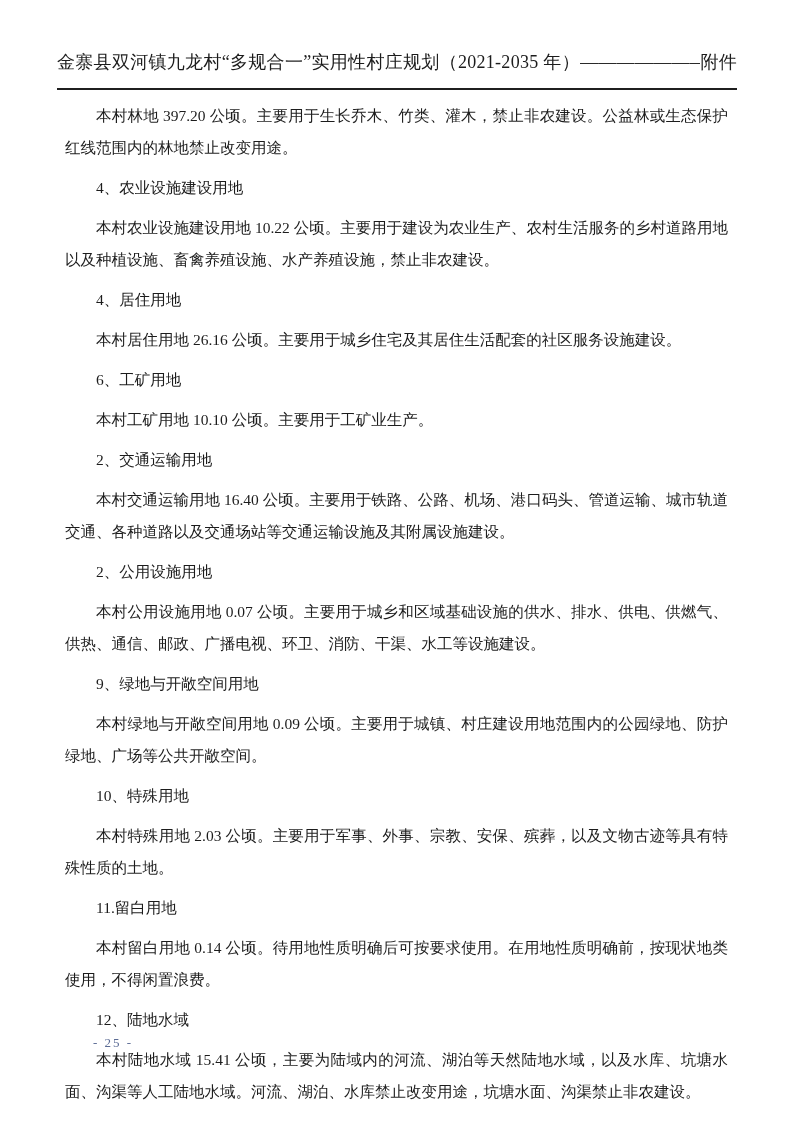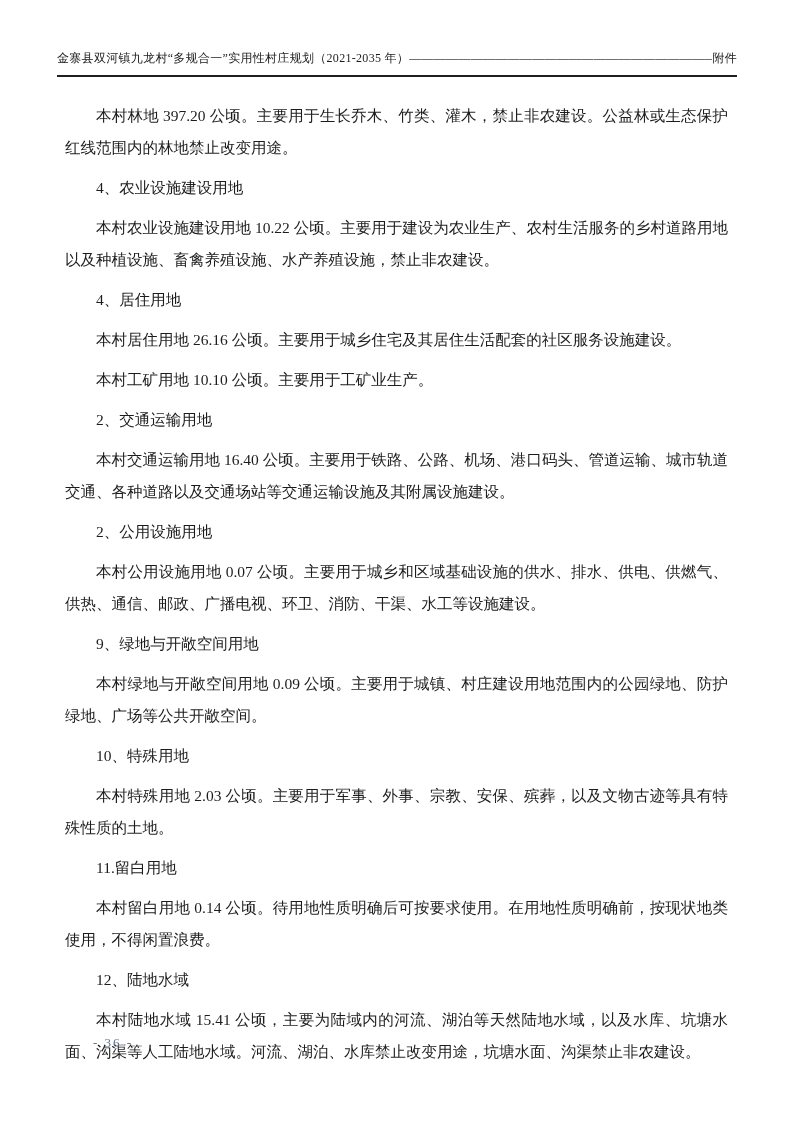--- a/index.html
+++ b/index.html
@@ -17,24 +17,24 @@
     color: #1c1c1c;
   }
   
   .header {
     position: absolute;
     left: 57px;
     right: 56px;
     top: 50px;
     display: flex;
     align-items: baseline;
-    font-size: 12px;
+    font-size: 18px;
     letter-spacing: 0.3px;
     border-bottom: 2px solid #1f1f1f;
-    padding-bottom: 8px;
+    padding-bottom: 14px;
     white-space: nowrap;
   }
   .header .title { flex: 0 0 auto; }
   .header .dash-fill {
     flex: 1 1 auto;
     overflow: hidden;
     white-space: nowrap;
   }
   .header .suffix { flex: 0 0 auto; }
   
@@ -72,30 +72,31 @@
     <span class="dash-fill">————————————————————————————————</span>
     <span class="suffix">附件</span>
   </div>
 
   <div class="doc-body">
       <p class="paragraph">本村林地 397.20 公顷。主要用于生长乔木、竹类、灌木，禁止非农建设。公益林或生态保护红线范围内的林地禁止改变用途。</p>
       <p class="heading">4、农业设施建设用地</p>
       <p class="paragraph">本村农业设施建设用地 10.22 公顷。主要用于建设为农业生产、农村生活服务的乡村道路用地以及种植设施、畜禽养殖设施、水产养殖设施，禁止非农建设。</p>
       <p class="heading">4、居住用地</p>
       <p class="paragraph">本村居住用地 26.16 公顷。主要用于城乡住宅及其居住生活配套的社区服务设施建设。</p>
+      <p class="heading">6、工矿用地</p>
       <p class="paragraph">本村工矿用地 10.10 公顷。主要用于工矿业生产。</p>
       <p class="heading">2、交通运输用地</p>
       <p class="paragraph">本村交通运输用地 16.40 公顷。主要用于铁路、公路、机场、港口码头、管道运输、城市轨道交通、各种道路以及交通场站等交通运输设施及其附属设施建设。</p>
       <p class="heading">2、公用设施用地</p>
       <p class="paragraph">本村公用设施用地 0.07 公顷。主要用于城乡和区域基础设施的供水、排水、供电、供燃气、供热、通信、邮政、广播电视、环卫、消防、干渠、水工等设施建设。</p>
       <p class="heading">9、绿地与开敞空间用地</p>
       <p class="paragraph">本村绿地与开敞空间用地 0.09 公顷。主要用于城镇、村庄建设用地范围内的公园绿地、防护绿地、广场等公共开敞空间。</p>
       <p class="heading">10、特殊用地</p>
       <p class="paragraph">本村特殊用地 2.03 公顷。主要用于军事、外事、宗教、安保、殡葬，以及文物古迹等具有特殊性质的土地。</p>
       <p class="heading">11.留白用地</p>
       <p class="paragraph">本村留白用地 0.14 公顷。待用地性质明确后可按要求使用。在用地性质明确前，按现状地类使用，不得闲置浪费。</p>
       <p class="heading">12、陆地水域</p>
       <p class="paragraph">本村陆地水域 15.41 公顷，主要为陆域内的河流、湖泊等天然陆地水域，以及水库、坑塘水面、沟渠等人工陆地水域。河流、湖泊、水库禁止改变用途，坑塘水面、沟渠禁止非农建设。</p>
     </div>
 
-  <div class="footer">- 36 -</div>
+  <div class="footer">- 25 -</div>
 
 </div>
 
 </body></html>

